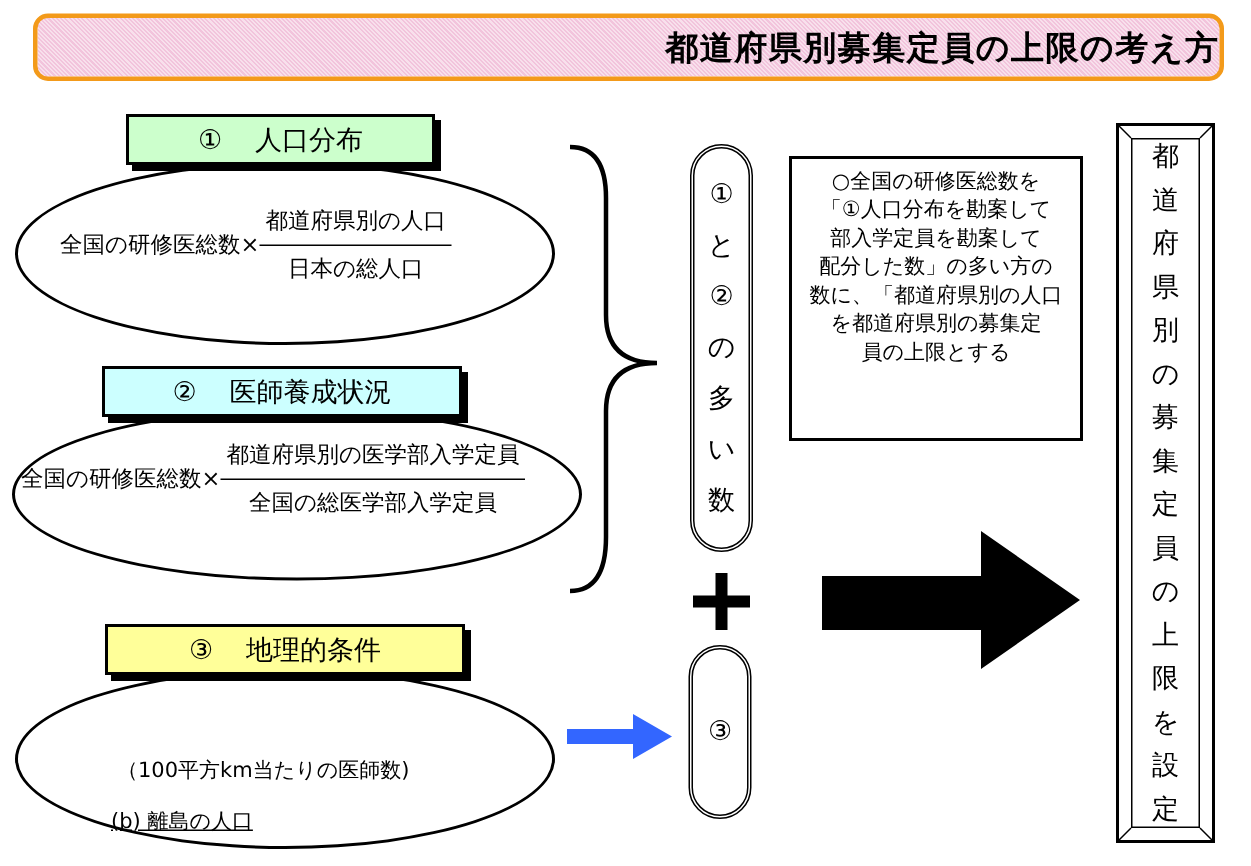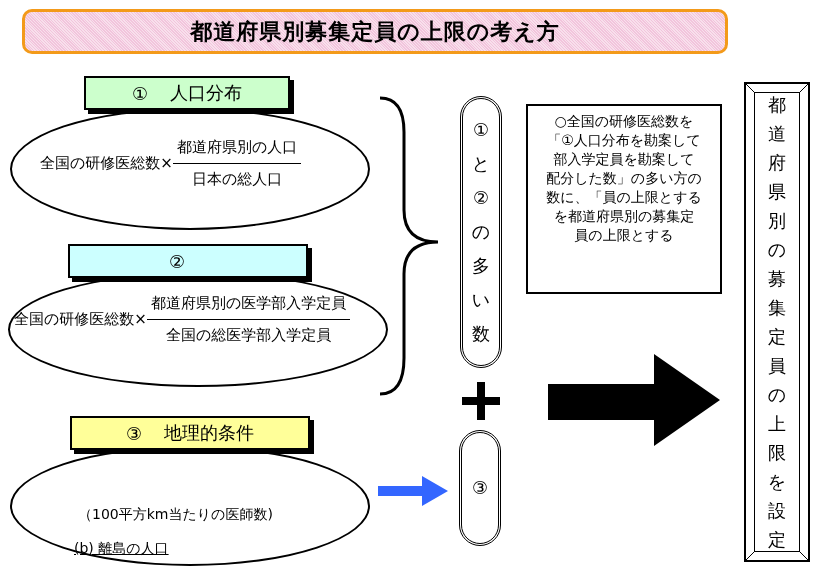--- a/index.html
+++ b/index.html
@@ -1,24 +1,24 @@
 <!DOCTYPE html>
 <html><head>
 <meta charset="utf-8">
 <style>
   html, body { margin:0; padding:0; background:#ffffff; }
   body { width:834px; height:577px; position:relative; overflow:hidden;
          font-family:"DejaVu Sans", "Liberation Sans", sans-serif; color:#000; }
   .abs { position:absolute; }
 
   
-  .title-banner { left:22px; top:9px; width:706px; height:45px; box-sizing:border-box;
+  .title-banner { left:22px; top:9px; width:794px; height:45px; box-sizing:border-box;
     border:3px solid #f39a1a; border-radius:10px;
     background: repeating-linear-gradient(45deg,#f2c4dc 0 1px,#f8e0ec 1px 2px);
-    display:flex; align-items:center; justify-content:center; }
+    display:flex; align-items:center; justify-content:flex-end; }
   .title-text { font-size:22px; font-weight:bold; letter-spacing:1px; }
 
   
   .ellipse { border:2px solid #000; border-radius:50%; background:#fff; box-sizing:border-box; }
 
   
   .label-box { box-sizing:border-box; border:2px solid #000; display:flex; align-items:center;
     justify-content:center; font-size:18px; box-shadow:4px 4px 0 #000; }
   .label-box .num { margin-right:22px; }
 
@@ -65,20 +65,21 @@
   <div class="formula" style="position:absolute; left:4px; top:20px;">
     <span>全国の研修医総数×</span>
     <div class="frac">
       <span class="top">都道府県別の医学部入学定員</span>
       <span class="bot">全国の総医学部入学定員</span>
     </div>
   </div>
 </div>
 <div class="abs label-box" style="left:68px; top:244px; width:240px; height:34px; background:#ccffff;">
   <span class="num">②</span>
+  <span>医師養成状況</span>
 </div>
 
 <div class="abs ellipse" style="left:10px; top:446px; width:360px; height:120px;">
   <div style="position:absolute; left:62px; top:14px; font-size:14px; line-height:24px;">
     <div style="margin-left:4px;margin-top:40px;">（100平方km当たりの医師数)</div>
     <div style="margin-top:10px;text-decoration:underline;">(b) 離島の人口</div>
   </div>
 </div>
 <div class="abs label-box" style="left:70px; top:416px; width:240px; height:34px; background:#ffff99;">
   <span class="num">③</span>
@@ -110,21 +111,21 @@
 
 <svg class="abs" style="left:378px; top:476px;" width="72" height="30">
   <polygon points="0,10 44,10 44,0 70,15 44,30 44,20 0,20" fill="#3366ff"></polygon>
 </svg>
 
 <div class="abs note-box" style="left:526px; top:92px; width:196px; height:190px;margin-top:12px;">
   <div>○全国の研修医総数を</div>
   <div>「①人口分布を勘案して</div>
   <div>部入学定員を勘案して</div>
   <div>配分した数」の多い方の</div>
-  <div>数に、「員の上限とする</div>
+  <div>数に、「都道府県別の人口</div>
   <div>を都道府県別の募集定</div>
   <div>員の上限とする</div>
 </div>
 
 <svg class="abs" style="left:548px; top:354px;" width="174" height="94">
   <polygon points="0,30 106,30 106,0 172,46 106,92 106,66 0,66" fill="#000"></polygon>
 </svg>
 
 <div class="abs result-box" style="left:744px; top:82px; width:66px; height:480px;">
   <svg style="position:absolute; left:0; top:0;" width="62" height="476">

